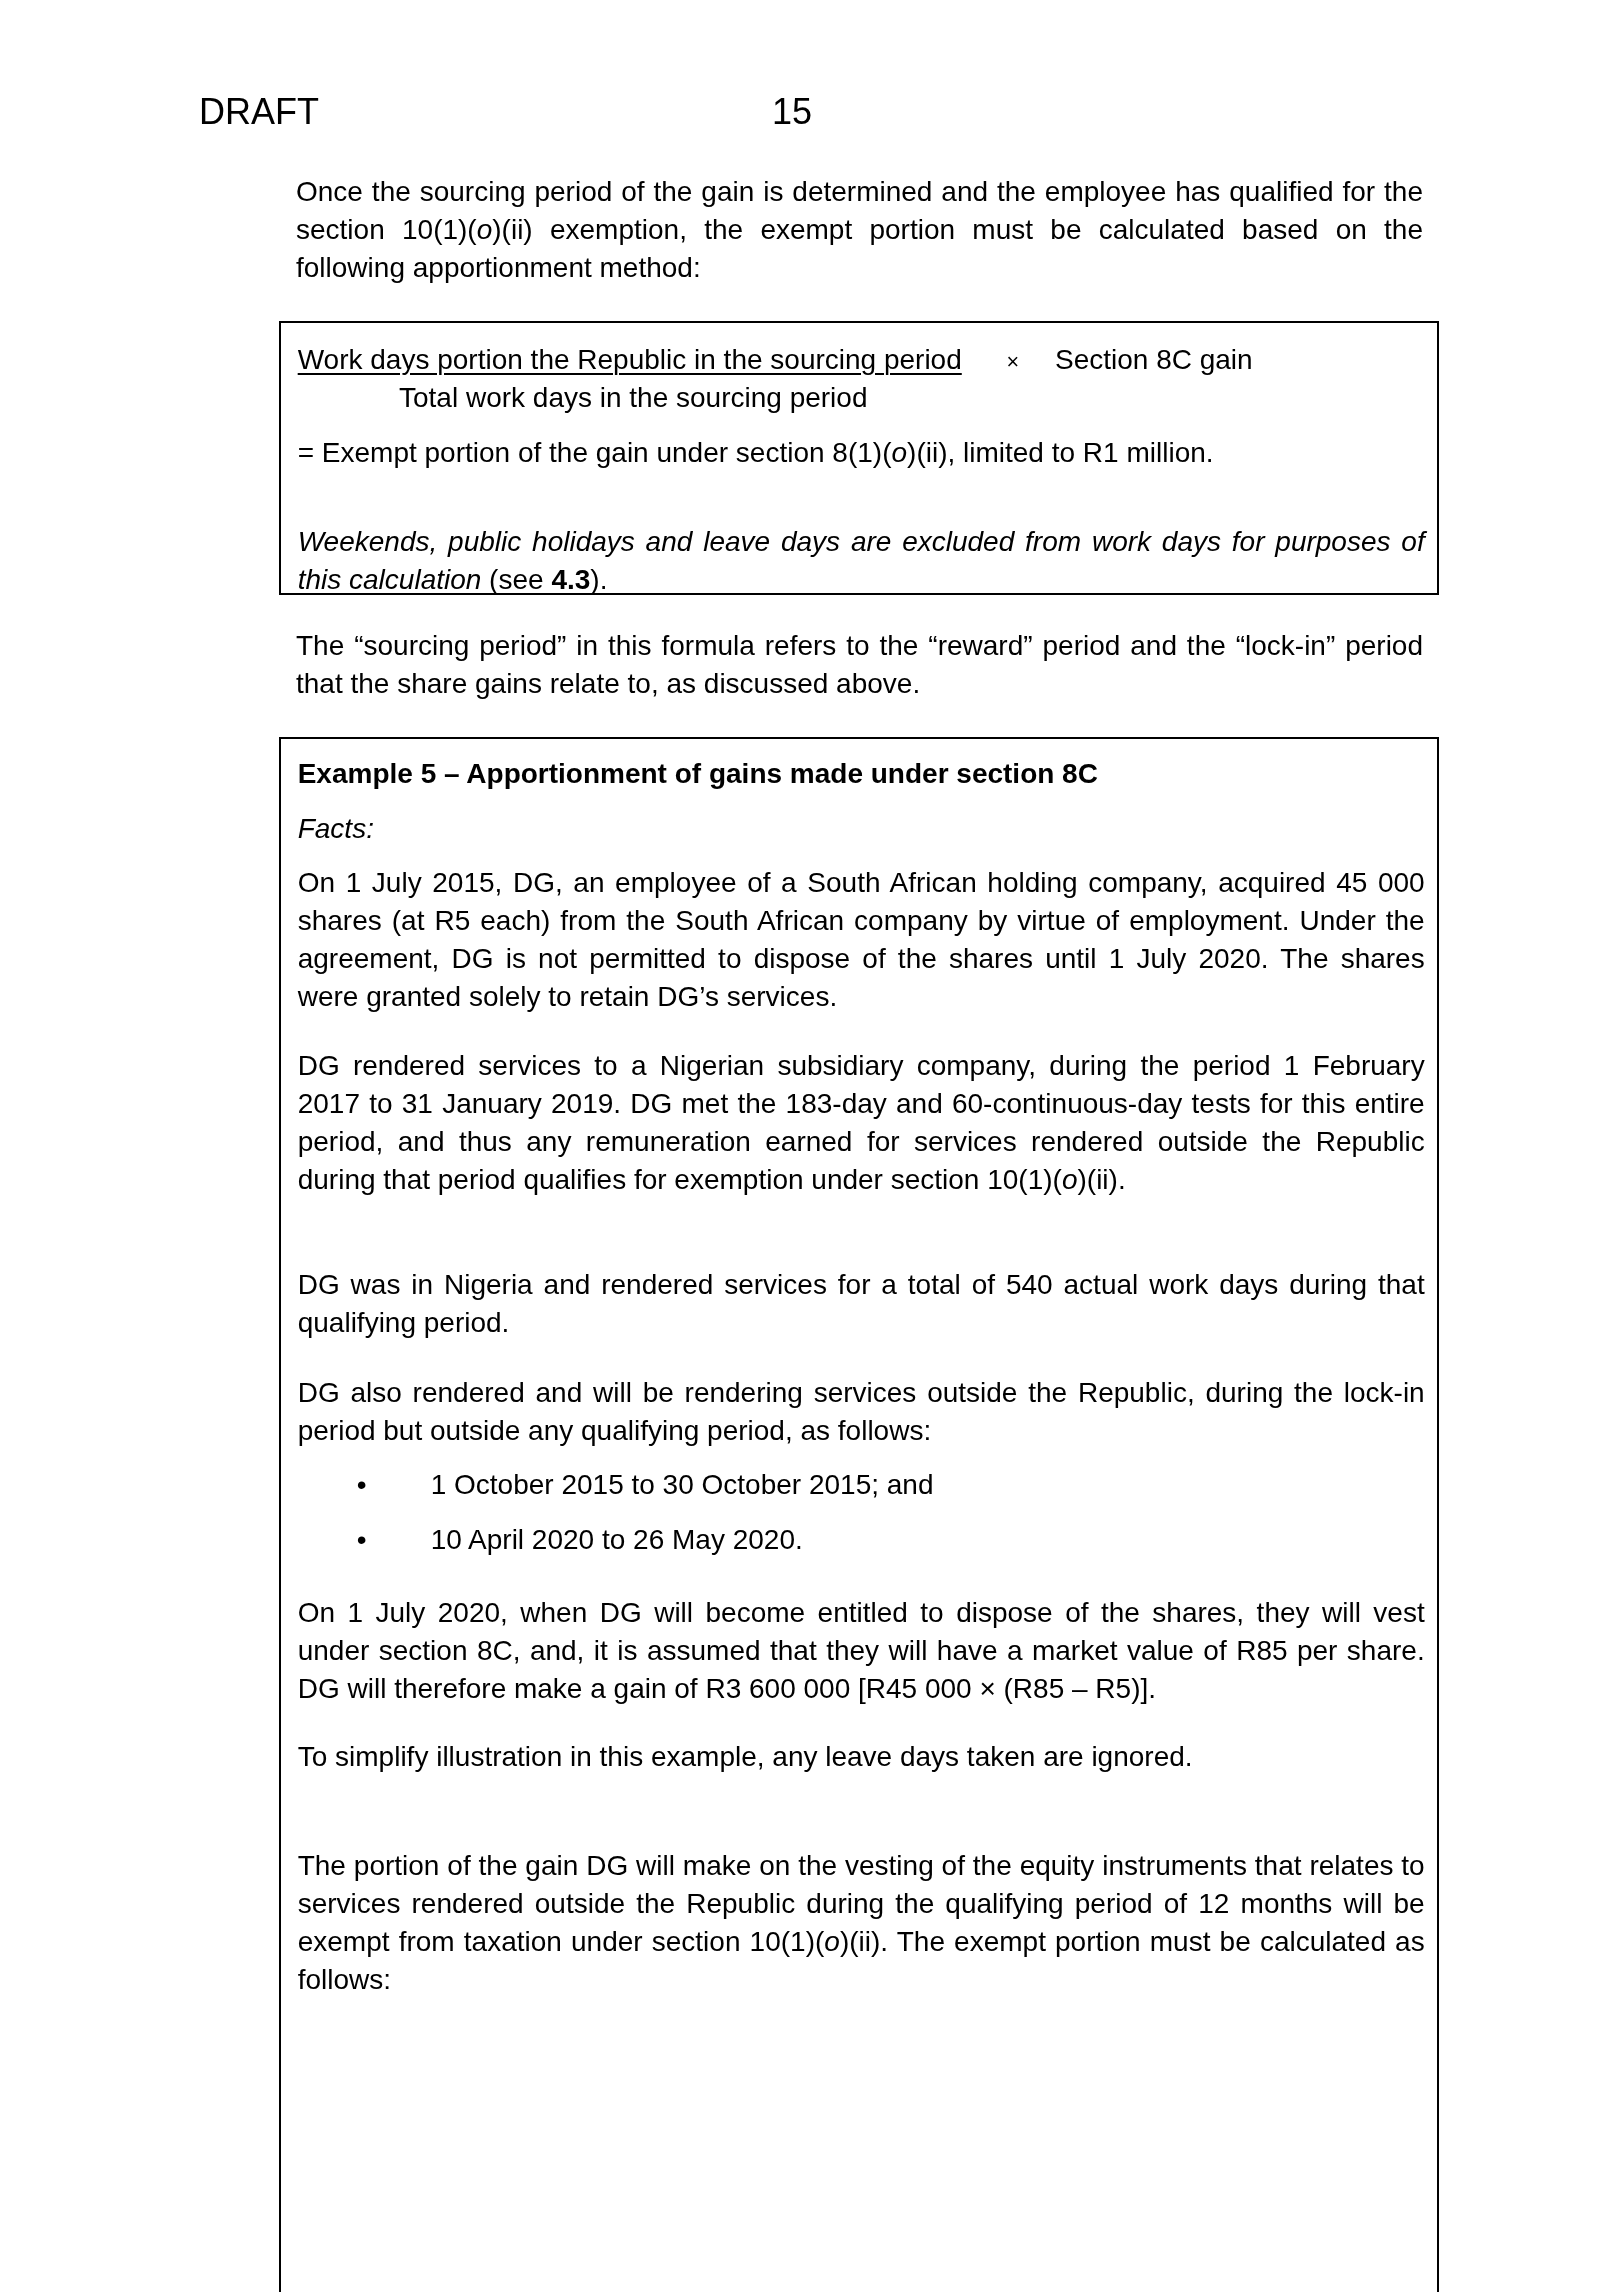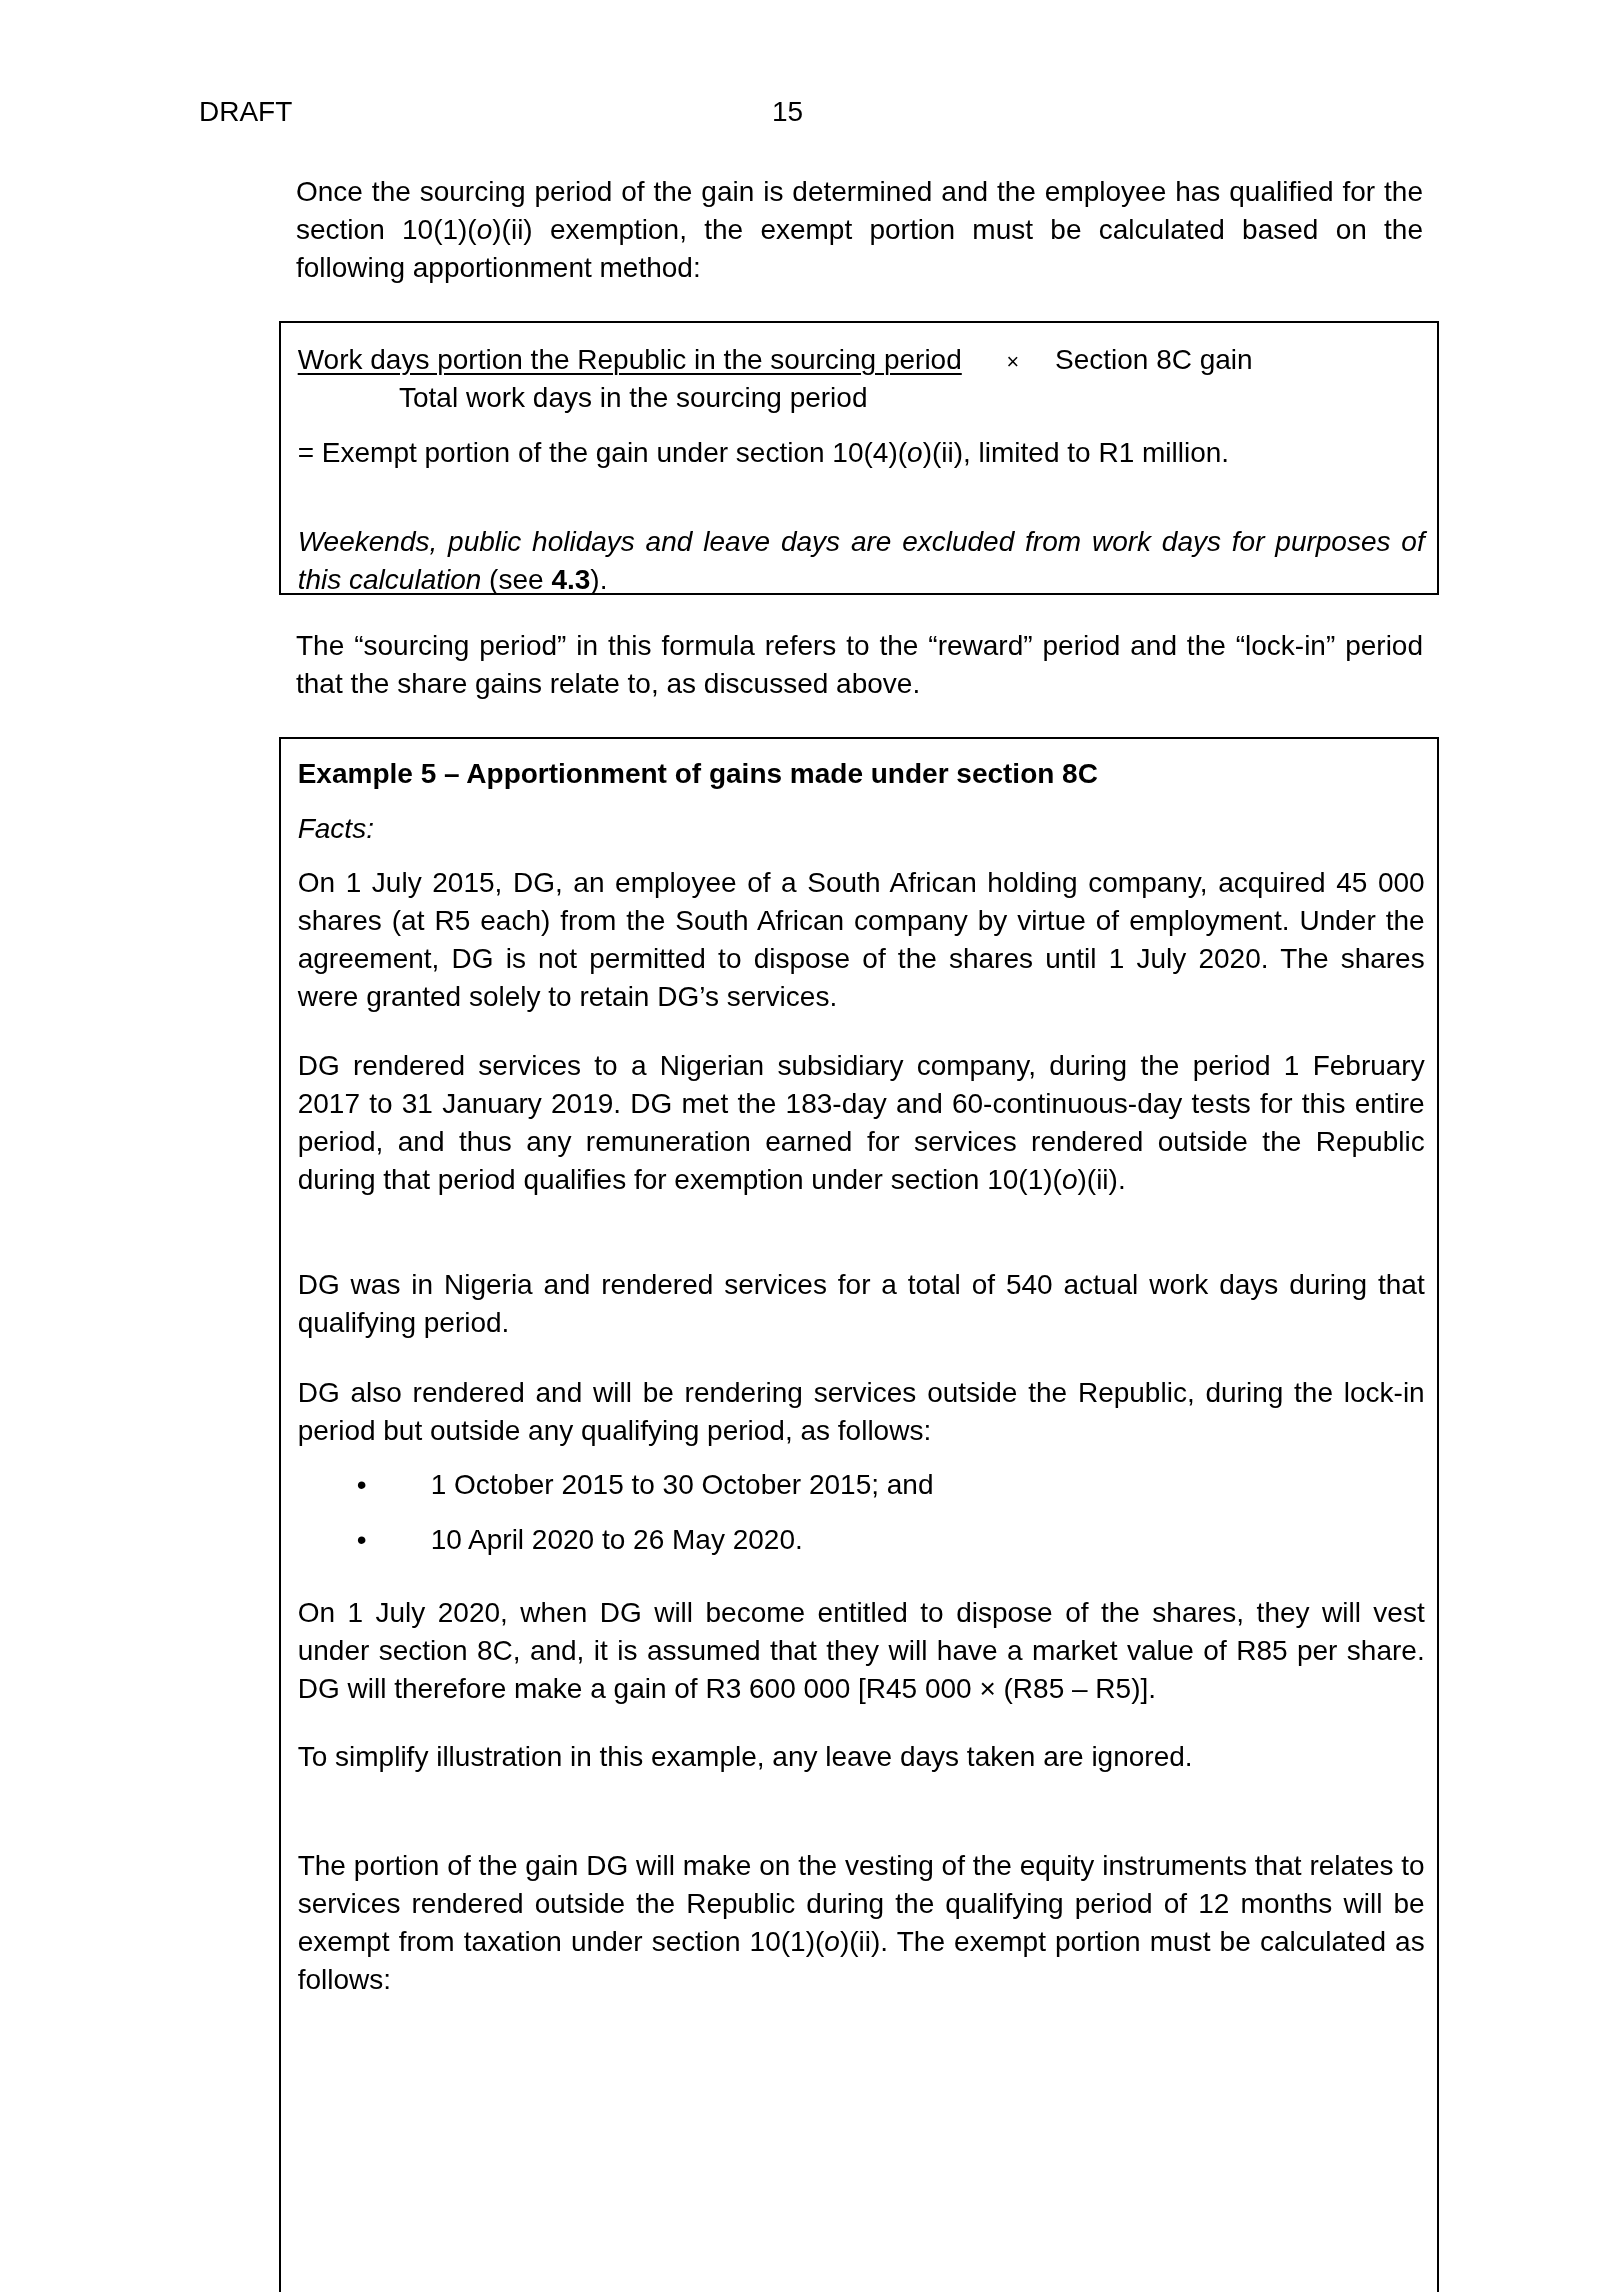--- a/index.html
+++ b/index.html
@@ -1,18 +1,18 @@
 <!DOCTYPE html>
 <html><head>
 <meta charset="utf-8">
 <style>
   html, body { margin: 0; padding: 0; background: #ffffff; }
   body { width: 1621px; height: 2293px; position: relative; overflow: hidden;
          font-family: "Liberation Sans", sans-serif; color: #000; font-size: 28px; }
-  .hdr { position: absolute; top: 95px; font-size: 28px; line-height: 33px; }
+  .hdr { position: absolute; top: 95px; font-size: 36px; line-height: 33px; }
   #hdr-draft { left: 199px; }
   #hdr-page { left: 772px; }
   p { margin: 0; }
   .para { position: absolute; left: 296px; width: 1127px; line-height: 38px; text-align: justify; }
   .box { position: absolute; left: 279px; width: 1160px; border: 2.9px solid #000; box-sizing: border-box; }
   .inner { position: absolute; left: 16.7px; width: 1127px; line-height: 38px; text-align: justify; }
   .formula-num { text-decoration: underline; text-decoration-thickness: 2px; text-underline-offset: 3.9px; }
   .i { font-style: italic; }
   .b { font-weight: bold; }
   .bullet { position: absolute; left: 59px; }
@@ -31,21 +31,21 @@
 </div>
 
 <div class="box" style="top:321px; height:274px;">
   <div class="inner" style="top:17.6px; text-align:left;">
     <span class="formula-num">Work days portion the Republic in the sourcing period</span>
     <span style="display:inline-block; margin-left:37px; font-size:21.6px;">×</span>
     <span style="display:inline-block; margin-left:28px;">Section 8C gain</span>
   </div>
   <div class="inner" style="top:56px; left:118px; text-align:left;">Total work days in the sourcing period</div>
   <div class="inner" style="top:111px; text-align:left;">
-    <span>= Exempt portion of the gain under section 10(4)(</span><span class="i">o</span><span>)(ii), limited to R1 million.</span>
+    <span>= Exempt portion of the gain under section 8(1)(</span><span class="i">o</span><span>)(ii), limited to R1 million.</span>
   </div>
   <div class="inner" style="top:181px;margin-top:19px;">
     <span class="i">Weekends, public holidays and leave days are excluded from work days for purposes of this calculation</span><span> (see </span><span class="b">4.3</span><span>).</span>
   </div>
 </div>
 
 <div class="para" style="top:627px;">The “sourcing period” in this formula refers to the “reward” period and the “lock-in” period that the share gains relate to, as discussed above.</div>
 
 <div class="box" style="top:737px; height:1590px;">
   <div class="inner b" style="top:15.7px; text-align:left;">Example 5 – Apportionment of gains made under section 8C</div>

